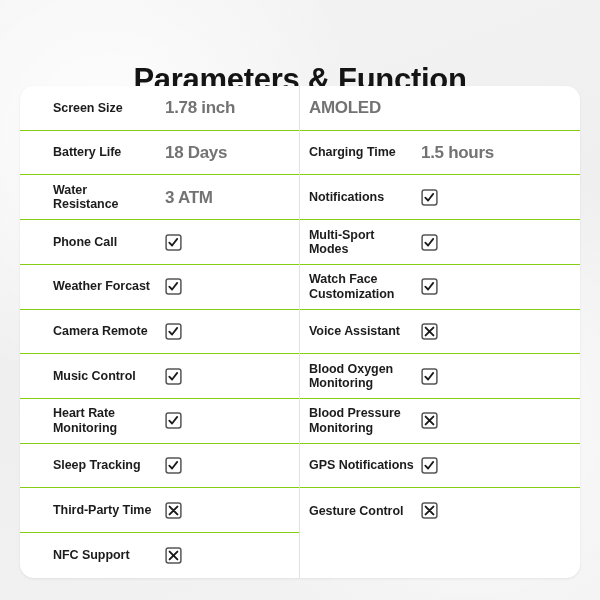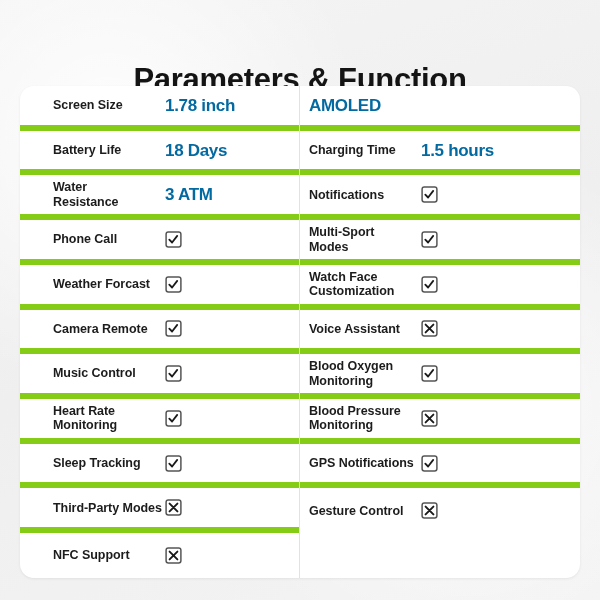--- a/index.html
+++ b/index.html
@@ -57,21 +57,21 @@
     flex-direction: column;
     box-sizing: border-box;
   }
   .col-left {
     border-right: 1px solid #e2e2e2;
   }
   .row {
     height: 44.72px;
     display: flex;
     align-items: center;
-    border-bottom: 6px solid #84cc16;
+    border-bottom: 1px solid #84cc16;
     box-sizing: border-box;
   }
   .row:last-child {
     border-bottom: none;
   }
   .col-left .row {
     padding-left: 33px;
   }
   .col-right .row {
     padding-left: 9px;
@@ -81,21 +81,21 @@
     font-weight: 700;
     color: #1c1c1c;
     line-height: 14.5px;
     width: 112px;
     flex: 0 0 112px;
     letter-spacing: -0.05px;
   }
   .value {
     font-size: 17px;
     font-weight: 700;
-    color: #0369a1;
+    color: #737373;
     letter-spacing: -0.3px;
     line-height: 19px;
   }
   .mark {
     width: 17px;
     height: 17px;
     flex: 0 0 17px;
     display: block;
   }
   .mark svg {
@@ -171,21 +171,21 @@
         <div class="row">
           <div class="label">Sleep Tracking</div>
           <span class="mark">
             <svg width="17" height="17" viewBox="0 0 17 17">
               <rect x="1.1" y="1.1" width="14.8" height="14.8" rx="2.2" ry="2.2" fill="#ffffff" stroke="#555555" stroke-width="1.5"></rect>
               <path d="M4.3 8.6 L7.1 11.5 L12.2 4.9" fill="none" stroke="#1a1a1a" stroke-width="1.8" stroke-linecap="round" stroke-linejoin="round"></path>
             </svg>
           </span>
         </div>
         <div class="row">
-          <div class="label">Third-Party Modes</div>
+          <div class="label">Third-Party Time</div>
           <span class="mark">
             <svg width="17" height="17" viewBox="0 0 17 17">
               <rect x="1.1" y="1.1" width="14.8" height="14.8" rx="2.2" ry="2.2" fill="#ffffff" stroke="#555555" stroke-width="1.5"></rect>
               <path d="M4.6 4.6 L12.4 12.4 M12.4 4.6 L4.6 12.4" fill="none" stroke="#1a1a1a" stroke-width="1.9" stroke-linecap="round"></path>
             </svg>
           </span>
         </div>
         <div class="row">
           <div class="label">NFC Support</div>
           <span class="mark">

